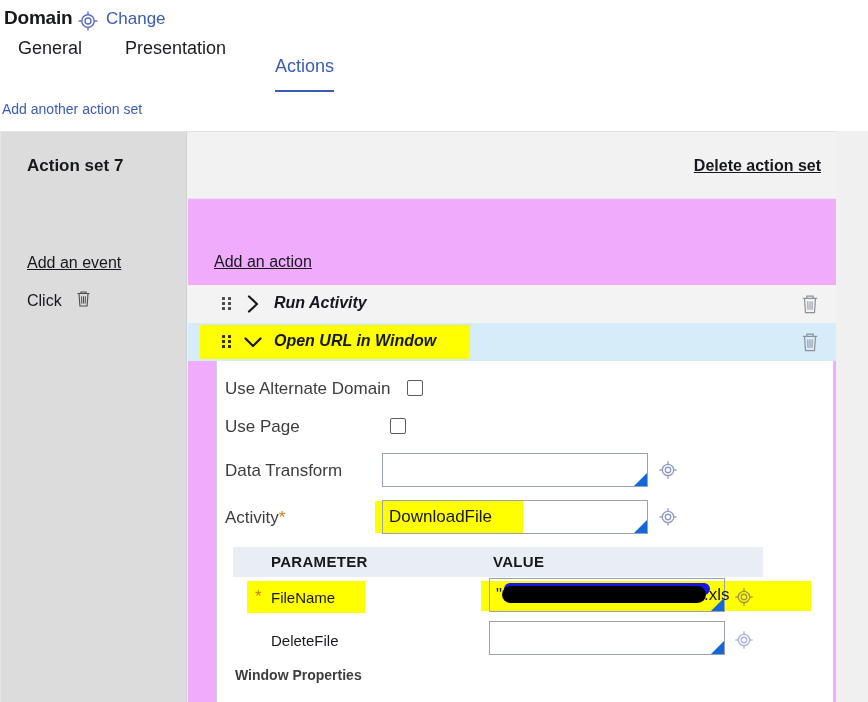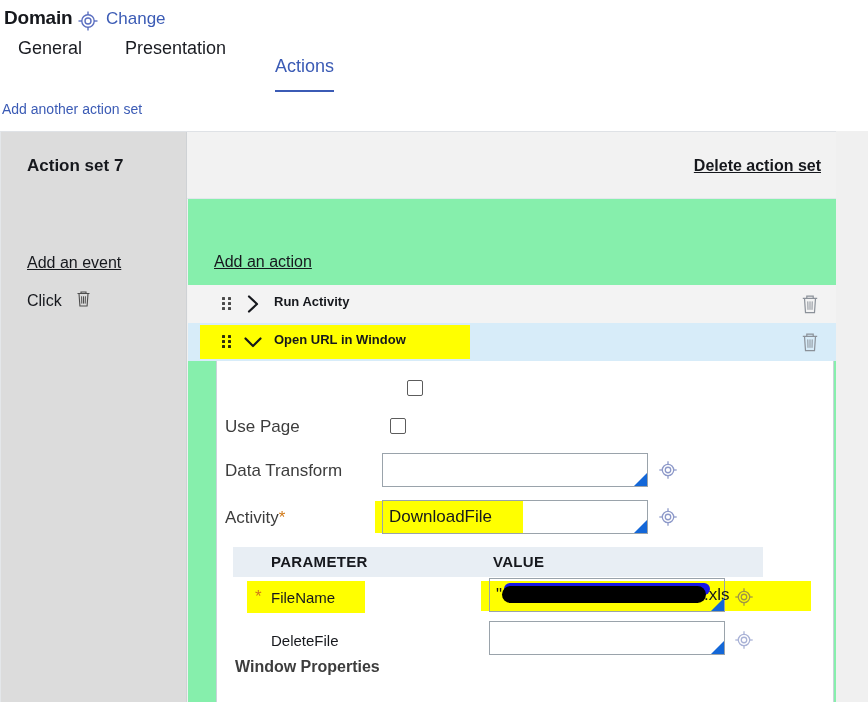--- a/index.html
+++ b/index.html
@@ -87,21 +87,21 @@
   .event-item {
     position: absolute; left: 26px; top: 90px;
     font-size: 16px; color: #16181d;
   }
   .event-item .lbl { vertical-align: middle; }
   .trash-sm { display: inline-block; vertical-align: middle; margin-left: 9px; }
 
   
   .actions-col {
     position: absolute; left: 187px; top: 67px; width: 648px; height: 504px;
-    background: #86efac;
+    background: #f0abfc;
   }
   .add-action {
     position: absolute; left: 26px; top: 54px;
     font-size: 16px; color: #16181d; text-decoration: underline; cursor: pointer;
   }
 
   .action-row {
     position: absolute; left: 0; width: 648px; height: 38px;
   }
   #row-run { top: 86px; background: #f3f3f3; }
@@ -113,21 +113,21 @@
   }
   .handle i {
     position: absolute; width: 3px; height: 3px; background: #4a4a4a; border-radius: .5px;
   }
   #row-open .handle i { background: #2e2e0c; }
   .chev {
     position: absolute; left: 54px; top: 8px; width: 22px; height: 22px; cursor: pointer;
   }
   .row-label {
     position: absolute; left: 86px; top: 9px;
-    font-size: 13px; font-weight: bold; color: #16181d; white-space: nowrap;
+    font-size: 16px; font-weight: bold; color: #16181d; white-space: nowrap; font-style: italic;
   }
   .row-trash { position: absolute; right: 16px; top: 8px; cursor: pointer; }
 
   
   .row-hl-band {
     position: absolute; left: 12px; top: 2px; width: 270px; height: 34px;
     background: #ffff00;
   }
 
   
@@ -161,22 +161,22 @@
   
   .ptable { position: absolute; left: 16px; top: 186px; width: 530px; }
   .phead { position: relative; height: 30px; background: #e8eef4; }
   .phead .c1 { position: absolute; left: 38px; top: 6px; font-size: 15px; font-weight: bold; color: #16181d; letter-spacing: .3px; }
   .phead .c2 { position: absolute; left: 260px; top: 6px; font-size: 15px; font-weight: bold; color: #16181d; letter-spacing: .3px; }
   .prow { position: relative; height: 43px; }
   .pname { position: absolute; left: 38px; top: 12px; font-size: 15px; color: #16181d; white-space: nowrap; }
   .pstar { position: absolute; left: 22px; top: 10px; color: #d07a1a; font-size: 17px; }
 
   .win-props {
-    position: absolute; left: 18px; top: 297px;
-    font-size: 16px; font-weight: bold; color: #3d3d3d; text-align: center;
+    position: absolute; left: 18px; top: 306px;
+    font-size: 14px; font-weight: bold; color: #3d3d3d; text-align: center;
   }
 
   
   .yhl { position: absolute; background: #ffff00; }
   .redact-blue { position: absolute; background: #1717e8; border-radius: 9px; }
   .redact-black { position: absolute; background: #000; border-radius: 10px; }
 </style>
 </head>
 <body>
 
@@ -279,20 +279,21 @@
             <line x1="7.8" y1="8.4" x2="8" y2="16.8" stroke="#8b9199" stroke-width="1"></line>
             <line x1="10" y1="8.4" x2="10" y2="16.8" stroke="#8b9199" stroke-width="1"></line>
             <line x1="12.2" y1="8.4" x2="12" y2="16.8" stroke="#8b9199" stroke-width="1"></line>
           </svg>
         </div>
       </div>
 
       <div class="detail-card">
 
         <div class="frow" style="top:14px;height:30px">
+          <span class="flabel" style="left:8px;top:4px">Use Alternate Domain</span>
           <span class="cbox" style="left:190px;top:5px"></span>
         </div>
 
         <div class="frow" style="top:52px;height:30px">
           <span class="flabel" style="left:8px;top:4px">Use Page</span>
           <span class="cbox" style="left:173px;top:5px"></span>
         </div>
 
         <div class="frow" style="top:139px;height:36px">
           <span class="flabel" style="left:8px;top:8px"><span>Activity</span><span class="req">*</span></span>

